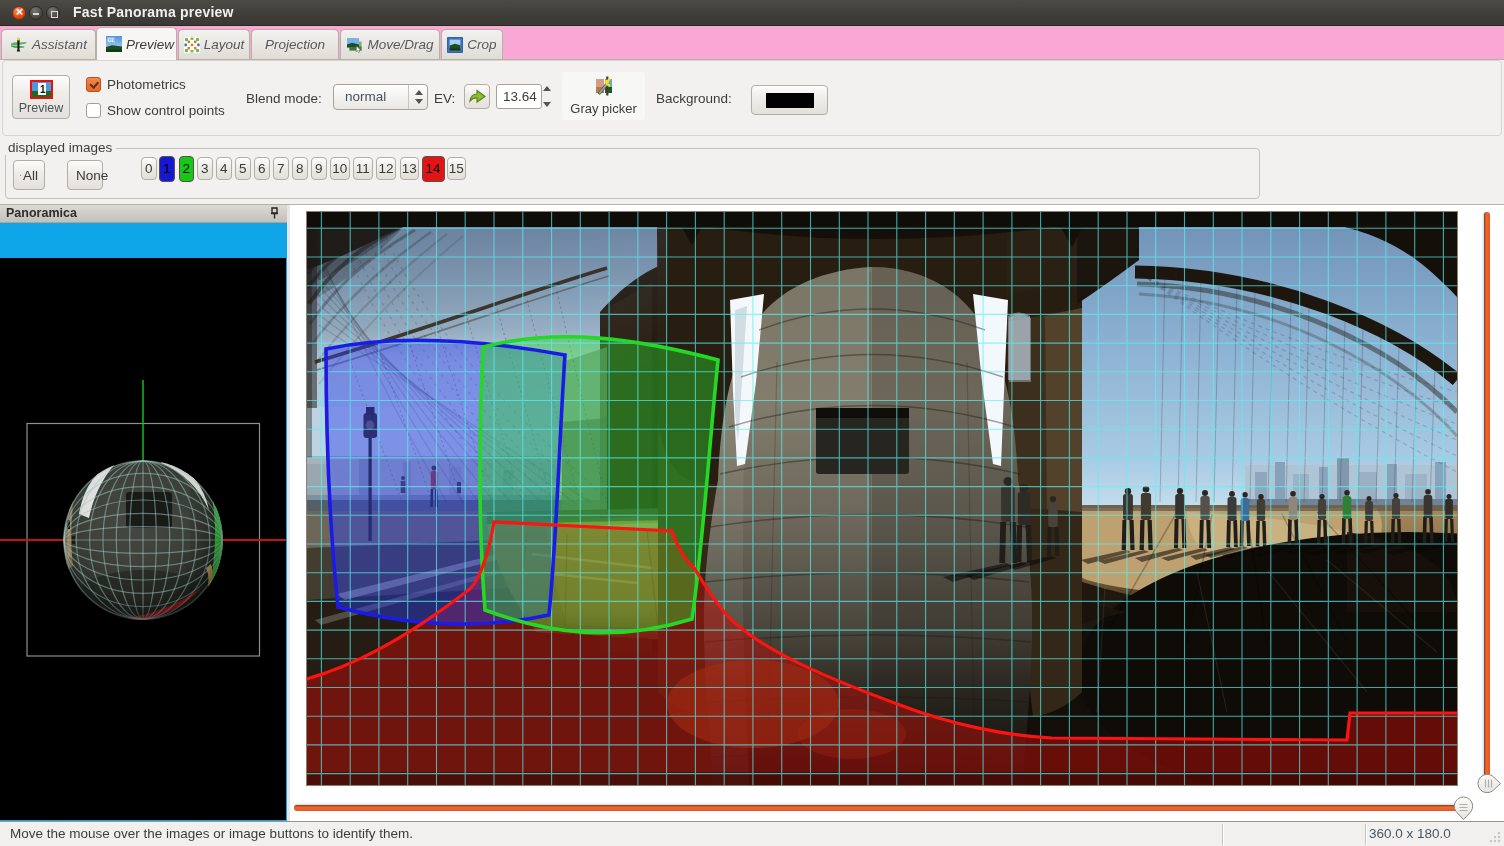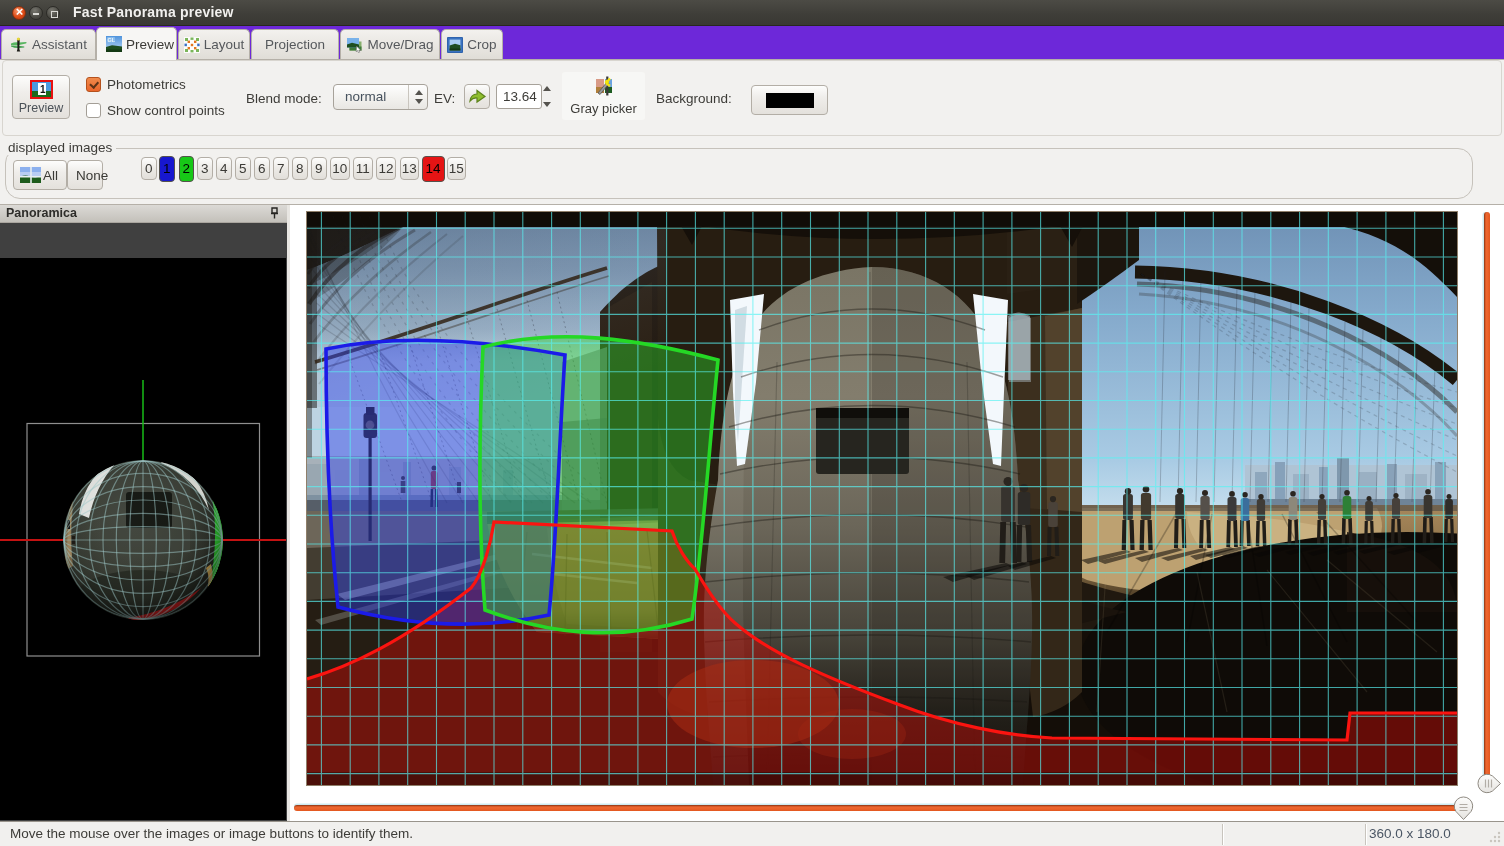--- a/index.html
+++ b/index.html
@@ -8,21 +8,21 @@
 #titlebar { position:absolute; left:0; top:0; width:1504px; height:26px;
   background:linear-gradient(#4c4b45,#3e3d38 60%,#393833); border-bottom:1px solid #282722; }
 #titlebar .title { position:absolute; left:73px; top:4px; color:#f1f0ee; font-size:14px; font-weight:bold; letter-spacing:0.2px; }
 .wbtn { position:absolute; top:6px; width:14px; height:14px; border-radius:50%; }
 #btn-close { left:12px; background:radial-gradient(circle at 38% 32%, #f3976c, #df4b16 55%, #b4380e); border:1px solid #803010; }
 #btn-close:after { content:"×"; position:absolute; left:2.8px; top:-3.4px; color:#fff; font-size:13px; font-weight:bold;}
 #btn-min, #btn-max { background:radial-gradient(circle at 40% 30%, #787770, #4b4a44 60%, #3a3934); border:1px solid #2c2b27; }
 #btn-min { left:29px; } #btn-max { left:46px; }
 #btn-min:after { content:""; position:absolute; left:3px; top:6px; width:6px; height:1.6px; background:#d9d8d4; }
 #btn-max:after { content:""; position:absolute; left:3.5px; top:3.5px; width:5px; height:5px; border:1.4px solid #d9d8d4; }
-#tabbar { position:absolute; left:0; top:26px; width:1504px; height:34px; background:#6d28d9; }
+#tabbar { position:absolute; left:0; top:26px; width:1504px; height:34px; background:#f9a8d4;font-style:italic; }
 #tabbar .rule { position:absolute; left:0; bottom:0; width:1504px; height:1px; background:#b5b0a8; }
 .tab { position:absolute; top:3px; height:30px; border:1px solid #b5b0a8; border-bottom:none;
   border-radius:5px 5px 0 0; background:linear-gradient(#f3f1ee,#e0ddd7);
   font-size:13.5px; color:#55585c; display:flex; align-items:center; justify-content:center; gap:4px; }
 .tab.sel { top:1px; height:33px; background:#f7f6f4; z-index:3; color:#3b3a36; }
 #toolbar { position:absolute; left:2px; top:60px; width:1500px; height:76px;
   border:1px solid #d8d5cf; border-radius:4px; background:#f2f1ef; }
 .button3d { background:linear-gradient(#fdfdfc,#efedea 40%,#e4e1dc); border:1px solid #b3aea6; border-radius:4px; }
 #identify { position:absolute; left:12px; top:75px; width:58px; height:44px; text-align:center; }
 #identify .lbl { font-size:12.5px; color:#4b5258; margin-top:-2px; }
@@ -34,29 +34,29 @@
 .dropdown { position:absolute; background:linear-gradient(#fefefe,#f2f1ee 55%,#e9e7e3); border:1px solid #a7a29a; border-radius:4px; }
 .dropdown .txt { position:absolute; left:11px; top:4px; font-size:13.5px; color:#47525e; }
 .spincol { position:absolute; right:0; top:0; bottom:0; width:19px; border-left:1px solid #c9c5be; }
 .arr { position:absolute; left:5.5px; width:0; height:0; border-left:4px solid transparent; border-right:4px solid transparent; }
 .arr.up { top:5px; border-bottom:5px solid #55534e; }
 .arr.dn { bottom:5px; border-top:5px solid #55534e; }
 #graypicker { position:absolute; left:562px; top:72px; width:83px; height:48px; background:#f7f7f5; border-radius:3px; text-align:center; }
 #graypicker .lbl { font-size:13px; color:#3d3c38; margin-top:1px; }
 #bgswatch { position:absolute; left:751px; top:85px; width:77px; height:30px; }
 #bgswatch .inner { position:absolute; left:14px; top:7px; width:48px; height:15px; background:#000; }
-#digroup { position:absolute; left:5px; top:148px; width:1468px; height:51px; border:1px solid #c6c2bb; border-radius:15px; }
+#digroup { position:absolute; left:5px; top:148px; width:1255px; height:51px; border:1px solid #c6c2bb; border-radius:4px; }
 #digroup .glabel { position:absolute; left:-2px; top:-9px; background:#f2f1ef; padding:0 4px; font-size:13.5px; color:#3d3c38; }
 .imgbtn { position:absolute; height:30px; display:flex; align-items:center; gap:2px; padding:0 6px; font-size:13.5px; color:#3b3a36; }
 .nbtn { position:absolute; height:23px; background:linear-gradient(#fdfdfc,#eceae6 50%,#e2dfda);
   border:1px solid #b3aea6; border-radius:4px; font-size:13.5px; color:#3b3a36; text-align:center; line-height:21px; }
 .nbtn.colored { height:26px; color:#000; line-height:24px; border-color:#55524c; }
 #mainsep { position:absolute; left:0; top:204px; width:1504px; height:1px; background:#b5b0a8; }
 #mainarea { position:absolute; left:0; top:205px; width:1504px; height:616px; background:#fff; }
-#leftpanel { position:absolute; left:0; top:0; width:290px; height:616px; background:#404040; }
+#leftpanel { position:absolute; left:0; top:0; width:290px; height:616px; background:#0ea5e9; }
 #lphead { position:absolute; left:0; top:0; width:287px; height:18px;
   background:linear-gradient(#dcdad6,#c3c0ba); border-bottom:1px solid #aaa69f; }
 #lphead .t { position:absolute; left:6px; top:1px; font-size:12.5px; font-weight:bold; color:#2e2d2a; }
 #moderow { position:absolute; left:0; top:19px; width:287px; height:33px; background:#f1f0ee; }
 #moderow .tlabel { left:9px; top:8px; }
 #blackcv { position:absolute; left:0; top:53px; width:286px; height:562px; background:#000; }
 #lpsplit { position:absolute; left:287px; top:0; width:3px; height:616px; background:#e8e6e2; }
 #panowrap { position:absolute; left:306px; top:6px; width:1152px; height:575px; border:1px solid #8f7f6a; background:#000; }
 #hslider { position:absolute; left:294px; top:600px; width:1167px; height:6px; border-radius:3px;
   background:linear-gradient(#c94f1f,#ef6830 45%,#e2571f); box-shadow:0 -1.5px 0 rgba(200,232,238,0.9), 0 1px 1px rgba(255,255,255,0.6), inset 0 1px 1px rgba(0,0,0,0.25);}
@@ -201,21 +201,21 @@
         </svg></div>
   <div class="lbl">Gray picker</div>
 </div>
 <div class="tlabel" style="left:656px;top:91px;">Background:</div>
 <div id="bgswatch" class="button3d">
       <div class="inner"></div>
     </div>
 <div id="digroup">
       <div class="glabel">displayed images</div>
     </div>
-<div class="imgbtn button3d" style="left:13px;width:54px;top:160px;">
+<div class="imgbtn button3d" style="left:13px;width:32px;top:160px;">
       <svg width="21" height="16" viewBox="0 0 21 16">
         <rect width="21" height="16" fill="#8cb0ee"></rect>
         <rect y="5" width="21" height="6" fill="#b8cdf4"></rect>
         <path d="M0,10 Q5,7.5 10,9.5 Q16,11.5 21,9 L21,16 L0,16 Z" fill="#1d5c1d"></path>
         <path d="M11,0 V16 M0,9.8 H21" stroke="#e8eef2" stroke-width="1.6"></path>
       </svg>
       <span>All</span>
     </div>
 <div class="imgbtn button3d" style="left:67px;width:36px;top:160px;">
       <svg width="21" height="16" viewBox="0 0 21 16">

